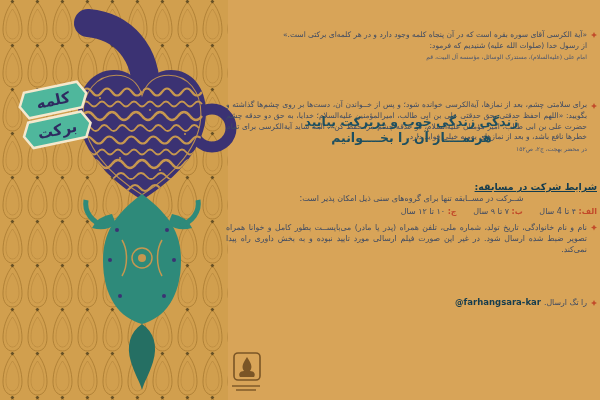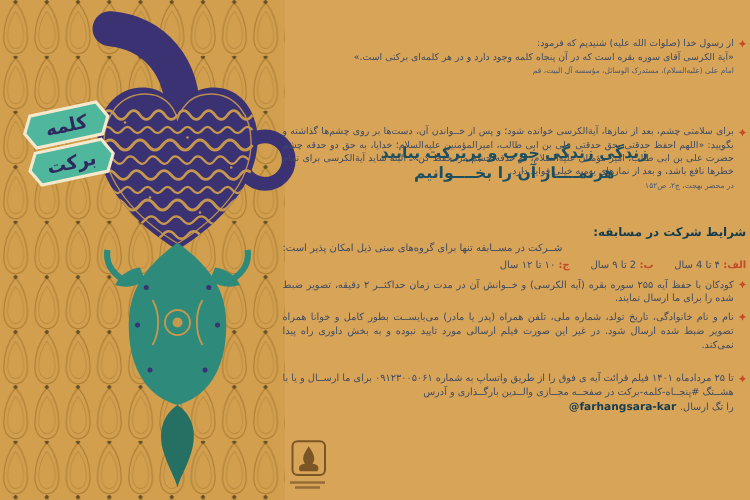--- a/index.html
+++ b/index.html
@@ -14,22 +14,22 @@
   .blk{position:absolute;right:0;width:100%;box-sizing:border-box;}
   .bulleted{padding-right:10px;position:relative;}
   .diamond{
     position:absolute;right:0;top:3px;width:6px;height:6px;background:#c24b2a;
     clip-path:polygon(50% 0,66% 34%,100% 50%,66% 66%,50% 100%,34% 66%,0 50%,34% 34%);
   }
   .qline{font-size:7.5px;line-height:11px;color:#3d4a63;text-align:right;}
   .para{font-size:7.5px;line-height:10.8px;color:#3d4a63;text-align:justify;text-justify:inter-word;}
   .source{font-size:6px;line-height:8px;color:#4a5670;text-align:right;margin-top:2px;}
   .headline{text-align:center;color:#1d4f60;font-weight:bold;font-size:12.5px;line-height:15.5px;}
-  .sec-title{font-size:9.5px;line-height:13px;font-weight:bold;color:#143c4e;text-align:right;}
-  .intro{font-size:8px;line-height:11.5px;color:#3d4a63;text-align:left;}
+  .sec-title{font-size:9.5px;line-height:13px;font-weight:bold;color:#143c4e;text-align:right;text-decoration:underline;}
+  .intro{font-size:8px;line-height:11.5px;color:#3d4a63;text-align:center;}
   .groups{font-size:8px;line-height:12px;color:#3d4a63;text-align:right;margin-top:1px;}
   .group{margin-left:14px;white-space:nowrap;text-align:center;}
   .gkey{color:#c24b2a;font-weight:bold;}
   .item{font-size:7.8px;line-height:11px;color:#3d4a63;text-align:justify;margin-top:4px;}
   .handle-line{direction:ltr;display:flex;justify-content:flex-end;align-items:baseline;gap:3px;margin-top:1px;padding-right:10px;box-sizing:border-box;}
   .handle{font-weight:bold;color:#143c4e;font-size:8.5px;line-height:11px;text-align:center;}
   .tail{font-size:7.8px;color:#3d4a63;line-height:11px;}
   .logo{position:absolute;left:230px;top:350px;width:34px;height:46px;}
   .logo-caption{position:absolute;left:2px;background:#7a5526;opacity:.7;height:1.5px;}
 </style>
@@ -117,58 +117,53 @@
       <path d="M17,7 C13,13 11,17 14,21 C10,21 8,24 10,27 H24 C26,24 24,21 20,21 C23,17 21,13 17,7 Z" fill="#7a5526"></path>
     </svg>
     <div class="logo-caption" style="top:35px;width:28px;"></div>
     <div class="logo-caption" style="top:39px;left:6px;width:20px;"></div>
   </div>
 
   <div class="content">
 
     <div class="blk bulleted" style="top:29px;">
       <span class="diamond"></span>
+      <div class="qline">«آیة الکرسی آقای سوره بقره است که در آن پنجاه کلمه وجود دارد و در هر کلمه‌ای برکتی است.»</div>
       <div class="qline">از رسول خدا (صلوات الله علیه) شنیدیم که فرمود:</div>
-      <div class="qline">«آیة الکرسی آقای سوره بقره است که در آن پنجاه کلمه وجود دارد و در هر کلمه‌ای برکتی است.»</div>
       <div class="source">امام علی (علیه‌السلام)، مستدرک الوسائل، مؤسسه آل البیت، قم</div>
     </div>
 
     <div class="blk bulleted" style="top:68px;">
       <span class="diamond"></span>
       <div class="para">برای سلامتی چشم، بعد از نمازها، آیةالکرسی خوانده شود؛ و پس از خــواندن آن، دست‌ها بر روی چشم‌ها گذاشته و بگویید: «اللهم احفظ حدقتی بحق حدقتی علی بن ابی طالب، امیرالمؤمنین علیه‌السلام؛ خدایا، به حق دو حدقه چشم حضرت علی بن ابی طالب، امیر مؤمنان علیه‌السلام، دو حدقه چشم مرا حفظ کن». البته شاید آیةالکرسی برای تمام خطرها نافع باشد، و بعد از نمازهای یومیه خیلی فواید دارد.</div>
       <div class="source">در محضر بهجت، ج۲، ص۱۵۲</div>
     </div>
 
     <div class="blk headline" style="top:114px;">
       <div>زندگی زندگی خوب و پربرکت بیایید</div>
       <div>هرنمــــاز آن را بخــــوانیم</div>
     </div>
 
     <div class="blk" style="top:180px;">
       <div class="sec-title">شرایط شرکت در مسابقه:</div>
       <div class="intro">شــرکت در مســابقه تنها برای گروه‌های سنی ذیل امکان پذیر است:</div>
       <div class="groups">
         <span class="group"><span class="gkey">الف:</span> <span>۴ تا 4 سال</span></span>
-        <span class="group"><span class="gkey">ب:</span> <span>2 تا ۹ سال</span></span>
+        <span class="group"><span class="gkey">ب:</span> <span>۷ تا ۹ سال</span></span>
         <span class="group"><span class="gkey">ج:</span> <span>۱۰ تا ۱۲ سال</span></span>
-      </div>
-      <div class="item bulleted">
-        <span class="diamond"></span>
-        <span>کودکان با حفظ آیه ۲۵۵ سوره بقره (آیه الکرسی) و خــوانش آن در مدت زمان حداکثــر ۲ دقیقه، تصویر ضبط شده را برای ما ارسال نمایند.</span>
       </div>
       <div class="item bulleted">
         <span class="diamond"></span>
         <span>نام و نام خانوادگی، تاریخ تولد، شماره ملی، تلفن همراه (پدر یا مادر) می‌بایســت بطور کامل و خوانا همراه تصویر ضبط شده ارسال شود. در غیر این صورت فیلم ارسالی مورد تایید نبوده و به بخش داوری راه پیدا نمی‌کند.</span>
       </div>
     </div>
 
     <div class="blk" style="top:295px;">
       <div class="item bulleted" style="margin-top:2px;">
         <span class="diamond"></span>
-        <span>تا ۲۵ مردادماه ۱۴۰۱ فیلم قرائت آیه ی فوق را از طریق واتساپ به شماره ۰۹۱۲۳۰۰۵۰۶۱ برای ما ارســال و یا با هشــتگ #پنجــاه-کلمه-برکت در صفحــه مجــازی والــدین بارگــذاری و آدرس</span>
       </div>
       <div class="handle-line">
         <span class="handle">@farhangsara-kar</span>
         <span class="tail" dir="rtl">را تگ ارسال.</span>
       </div>
     </div>
 
   </div>
 </div>
 

